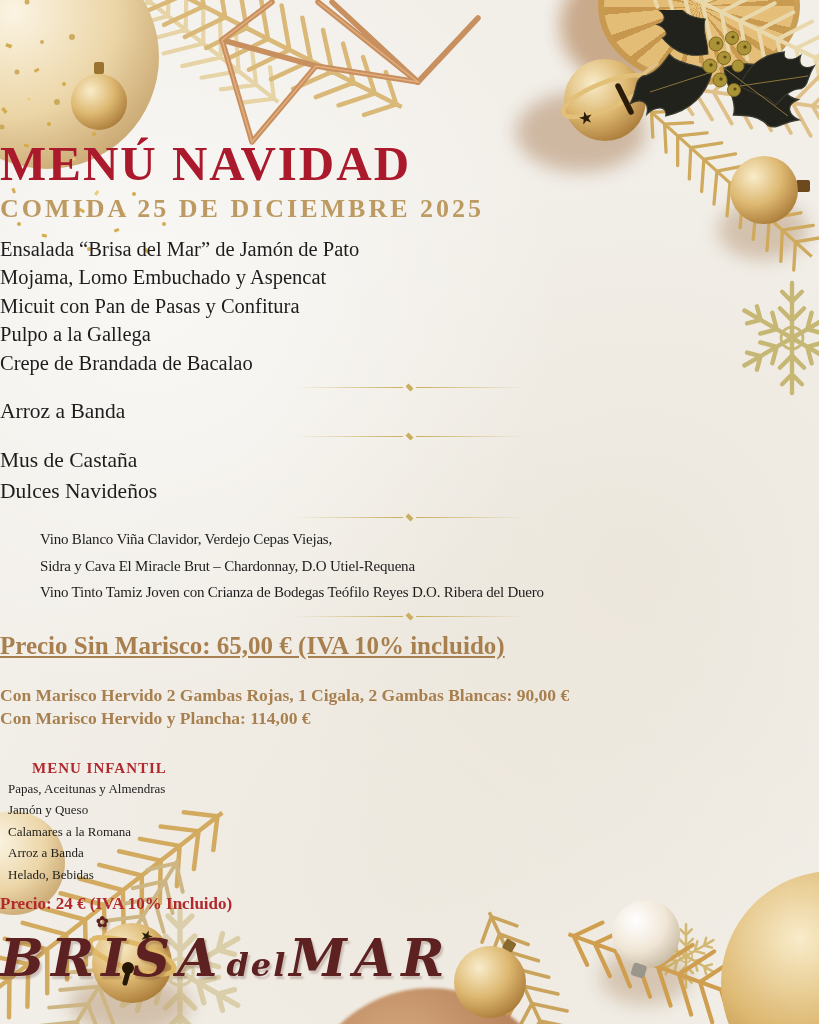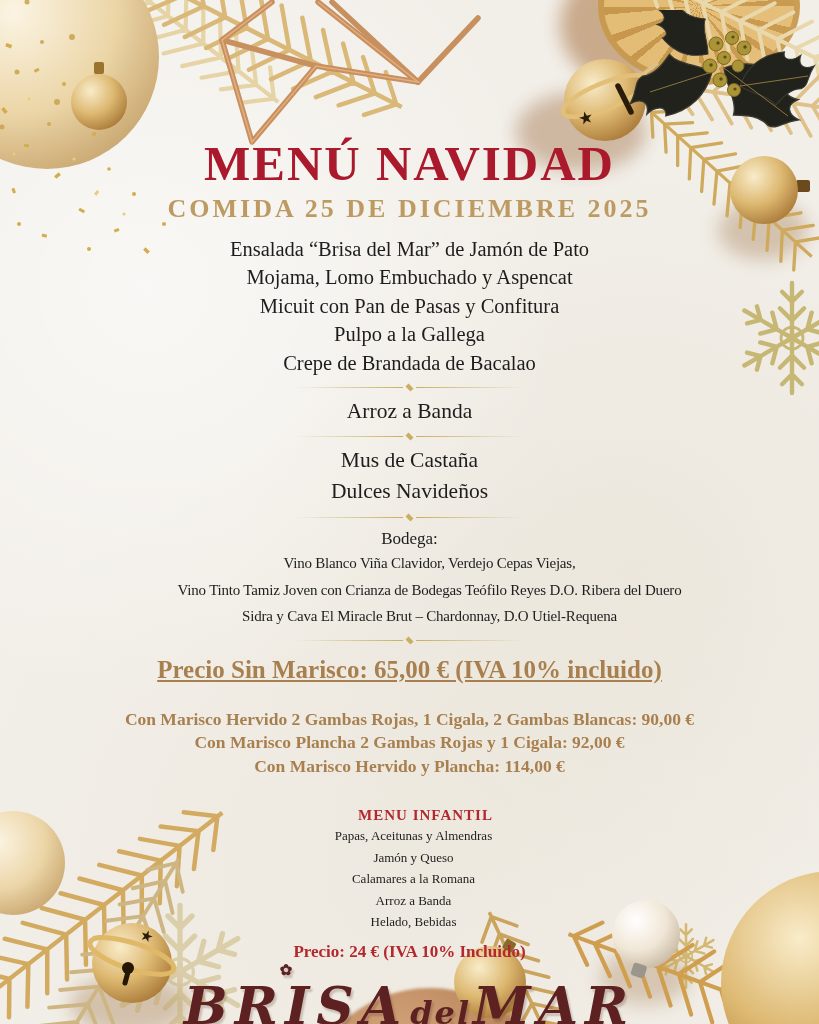--- a/index.html
+++ b/index.html
@@ -12,21 +12,21 @@
       radial-gradient(circle at 78% 55%, rgba(226,217,200,.35), transparent 48%),
       radial-gradient(circle at 50% 85%, rgba(232,224,209,.4), transparent 50%),
       #f2efe9;
     font-family:"Liberation Serif", serif;
   }
   .decor{position:absolute;pointer-events:none;}
   .soft-shadow{position:absolute;border-radius:50%;filter:blur(9px);pointer-events:none;}
   .ball{position:absolute;border-radius:50%;pointer-events:none;}
 
   
-  .content{position:absolute;inset:0;z-index:5;text-align:center;color:#1d1d1d;}
+  .content{position:absolute;inset:0;z-index:5;text-align:left;color:#1d1d1d;}
   .title{margin:138px 0 0;font-size:49px;line-height:1.08;font-weight:700;letter-spacing:2px;color:#aa1a2c;}
   .subtitle{margin:3px 0 0;font-size:26px;font-weight:700;letter-spacing:3px;color:#bd9a61;}
   .starter{font-size:20.5px;line-height:28.5px;}
   .starters{margin-top:11px;}
   .divider{width:232px;margin:7px auto 5px;display:flex;align-items:center;}
   .divider .line{flex:1;height:1px;background:linear-gradient(to right,rgba(201,175,95,0),#c9af5f);}
   .divider .line.rev{background:linear-gradient(to left,rgba(201,175,95,0),#c9af5f);}
   .divider .gem{width:7px;height:7px;margin:0 3px;background:#c9af5f;transform:rotate(45deg) scale(1,.62);}
   .main-course{font-size:21.5px;line-height:30px;margin-top:4px;}
   .dessert{font-size:21.5px;line-height:31px;}
@@ -293,36 +293,34 @@
       <div class="dessert">Dulces Navideños</div>
     </div>
 
     <div class="divider">
         <span class="line"></span>
         <span class="gem"></span>
         <span class="line rev"></span>
       </div>
 
     <div>
-      <div class="bodega-label">Bodega:</div>
       <div class="bodega-line">Vino Blanco Viña Clavidor, Verdejo Cepas Viejas,</div>
+      <div class="bodega-line">Sidra y Cava El Miracle Brut – Chardonnay, D.O Utiel-Requena</div>
       <div class="bodega-line">Vino Tinto Tamiz Joven con Crianza de Bodegas Teófilo Reyes D.O. Ribera del Duero</div>
-      <div class="bodega-line">Sidra y Cava El Miracle Brut – Chardonnay, D.O Utiel-Requena</div>
     </div>
 
     <div class="divider">
         <span class="line"></span>
         <span class="gem"></span>
         <span class="line rev"></span>
       </div>
 
     <div class="price-main">Precio Sin Marisco: 65,00 € (IVA 10% incluido)</div>
     <div class="price-options">
       <div class="price-option">Con Marisco Hervido 2 Gambas Rojas, 1 Cigala, 2 Gambas Blancas: 90,00 €</div>
-      <div class="price-option">Con Marisco Plancha 2 Gambas Rojas y 1 Cigala: 92,00 €</div>
       <div class="price-option">Con Marisco Hervido y Plancha: 114,00 €</div>
     </div>
 
     <div class="kids-title">MENU INFANTIL</div>
     <div>
       <div class="kids-item">Papas, Aceitunas y Almendras</div>
       <div class="kids-item">Jamón y Queso</div>
       <div class="kids-item">Calamares a la Romana</div>
       <div class="kids-item">Arroz a Banda</div>
       <div class="kids-item">Helado, Bebidas</div>

